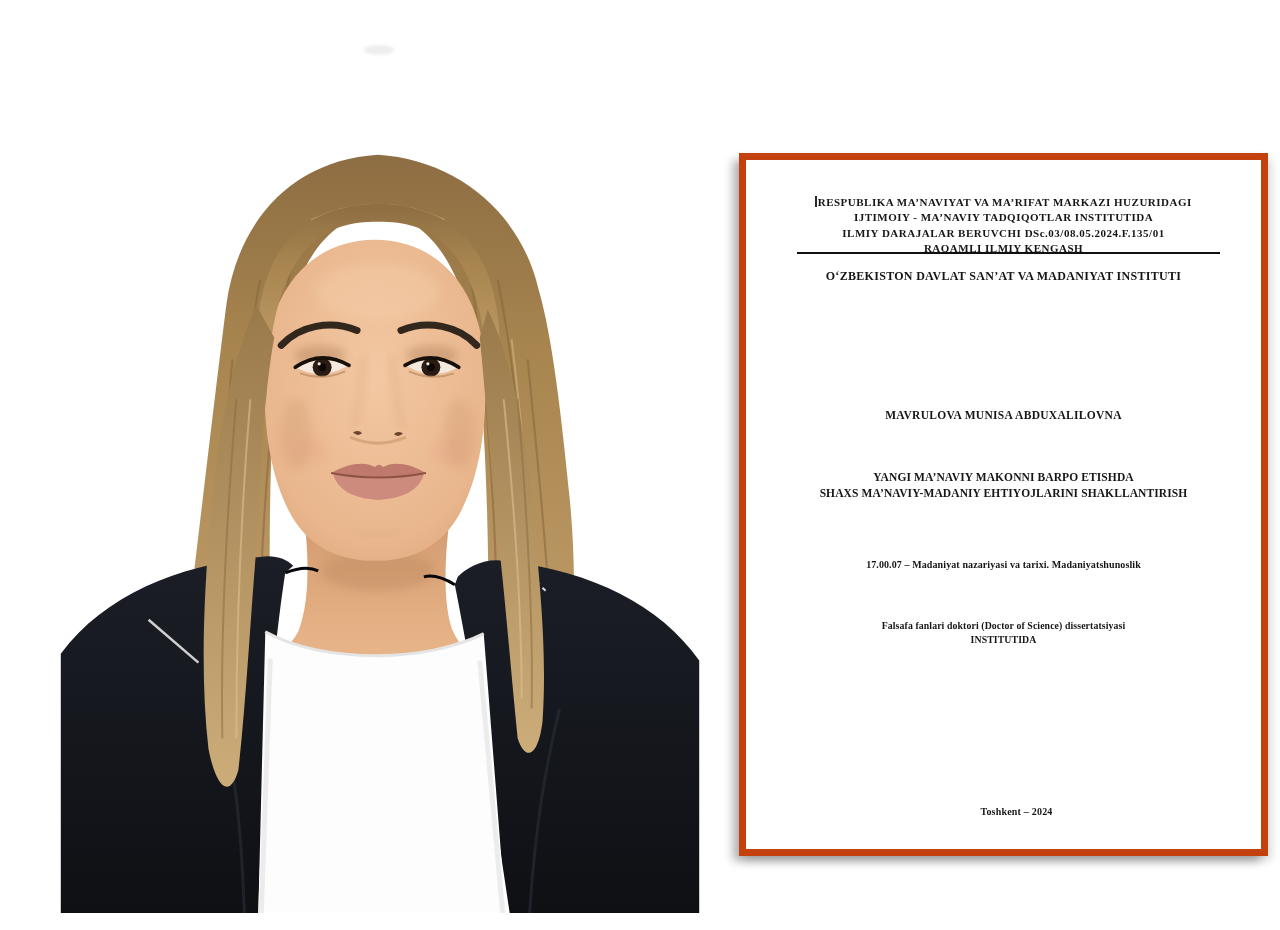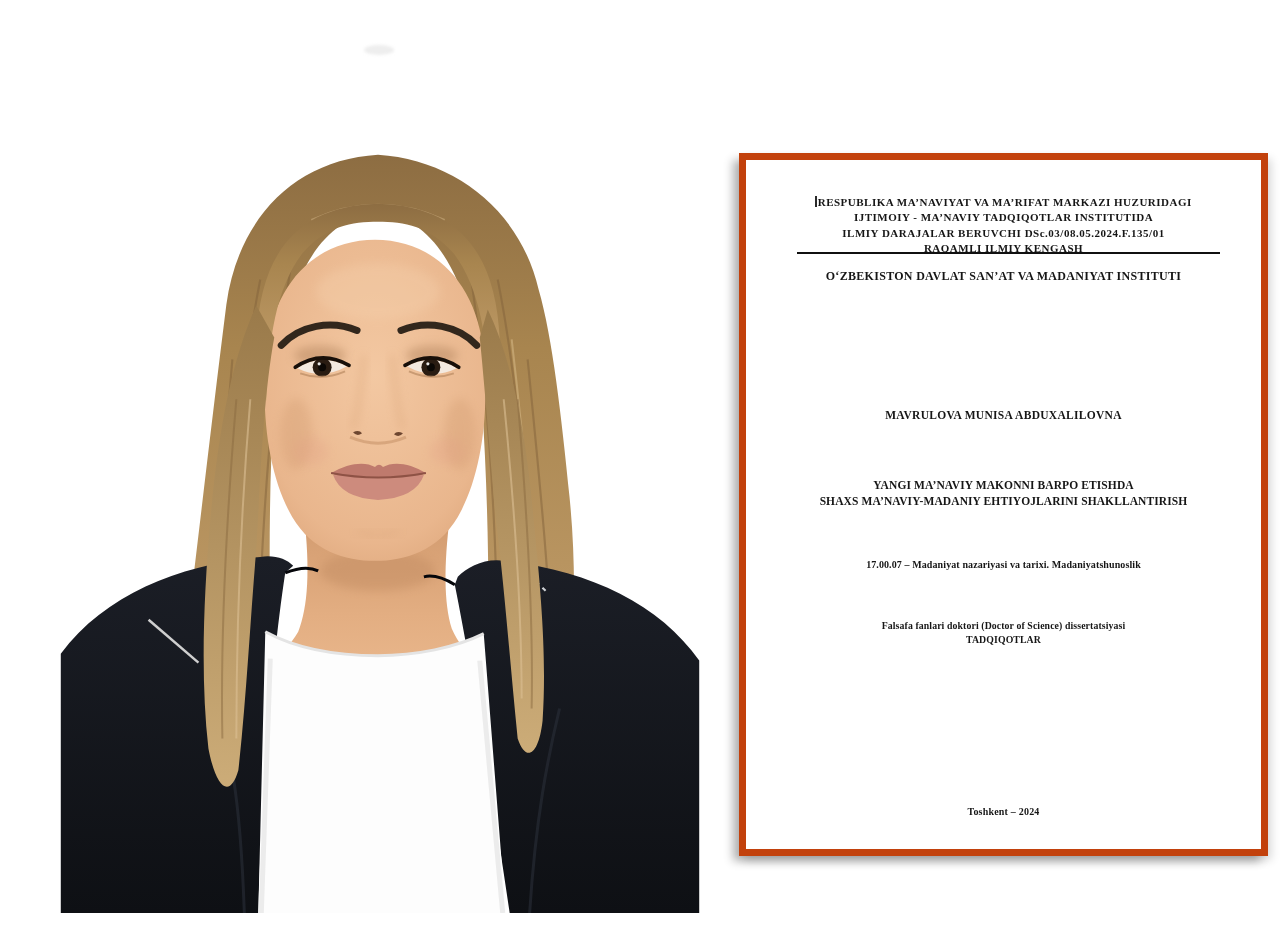--- a/index.html
+++ b/index.html
@@ -14,24 +14,24 @@
   .doc{position:absolute;left:739px;top:153px;width:529px;height:703px;background:#ffffff;
        border:7px solid #c2410c;box-sizing:border-box;
        box-shadow:-7px 6px 9px -1px rgba(0,0,0,0.30), 4px 5px 9px -1px rgba(0,0,0,0.16);}
   .dblock{position:absolute;left:0;width:100%;text-align:center;color:#161616;font-weight:bold;}
   .hdr{top:35px;font-size:11px;line-height:15.3px;letter-spacing:0.5px;}
   .cursor{display:inline-block;width:1.5px;height:11px;background:#2a2a2a;margin-right:1px;
           vertical-align:-1px;}
   .rule{position:absolute;top:92px;left:51px;width:423px;height:2px;background:#101010;}
   .institute{top:109px;font-size:12px;letter-spacing:0.3px;}
   .author{top:249px;font-size:11.5px;letter-spacing:0.3px;}
-  .title{top:310px;font-size:11.5px;line-height:15.6px;letter-spacing:0.1px;margin-top:8px;}
+  .title{top:310px;font-size:11.5px;line-height:15.6px;letter-spacing:0.1px;}
   .specialty{top:399px;font-size:10px;letter-spacing:0.1px;font-family:Liberation Serif, serif;}
   .degree{top:459px;font-size:9.8px;line-height:14.2px;letter-spacing:0.1px;}
-  .city{top:646px;font-size:10px;letter-spacing:0.2px;}
+  .city{top:646px;font-size:10px;letter-spacing:0.2px;padding-left:13px;}
 </style>
 </head>
 <body>
 
 <div class="stage">
 
   <div class="smudge"></div>
 
   <div class="photo">
     <svg viewBox="0 0 640 815" xmlns="http://www.w3.org/2000/svg">
@@ -239,19 +239,19 @@
 
     <div class="dblock title">
       <div>YANGI MA’NAVIY MAKONNI BARPO ETISHDA</div>
       <div>SHAXS MA’NAVIY-MADANIY EHTIYOJLARINI SHAKLLANTIRISH</div>
     </div>
 
     <div class="dblock specialty">17.00.07 – Madaniyat nazariyasi va tarixi. Madaniyatshunoslik</div>
 
     <div class="dblock degree">
       <div>Falsafa fanlari doktori (Doctor of Science) dissertatsiyasi</div>
-      <div>TADQIQOTLAR</div>
+      <div>INSTITUTIDA</div>
     </div>
 
     <div class="dblock city">Toshkent – 2024</div>
   </div>
 
 </div>
 
 </body></html>

